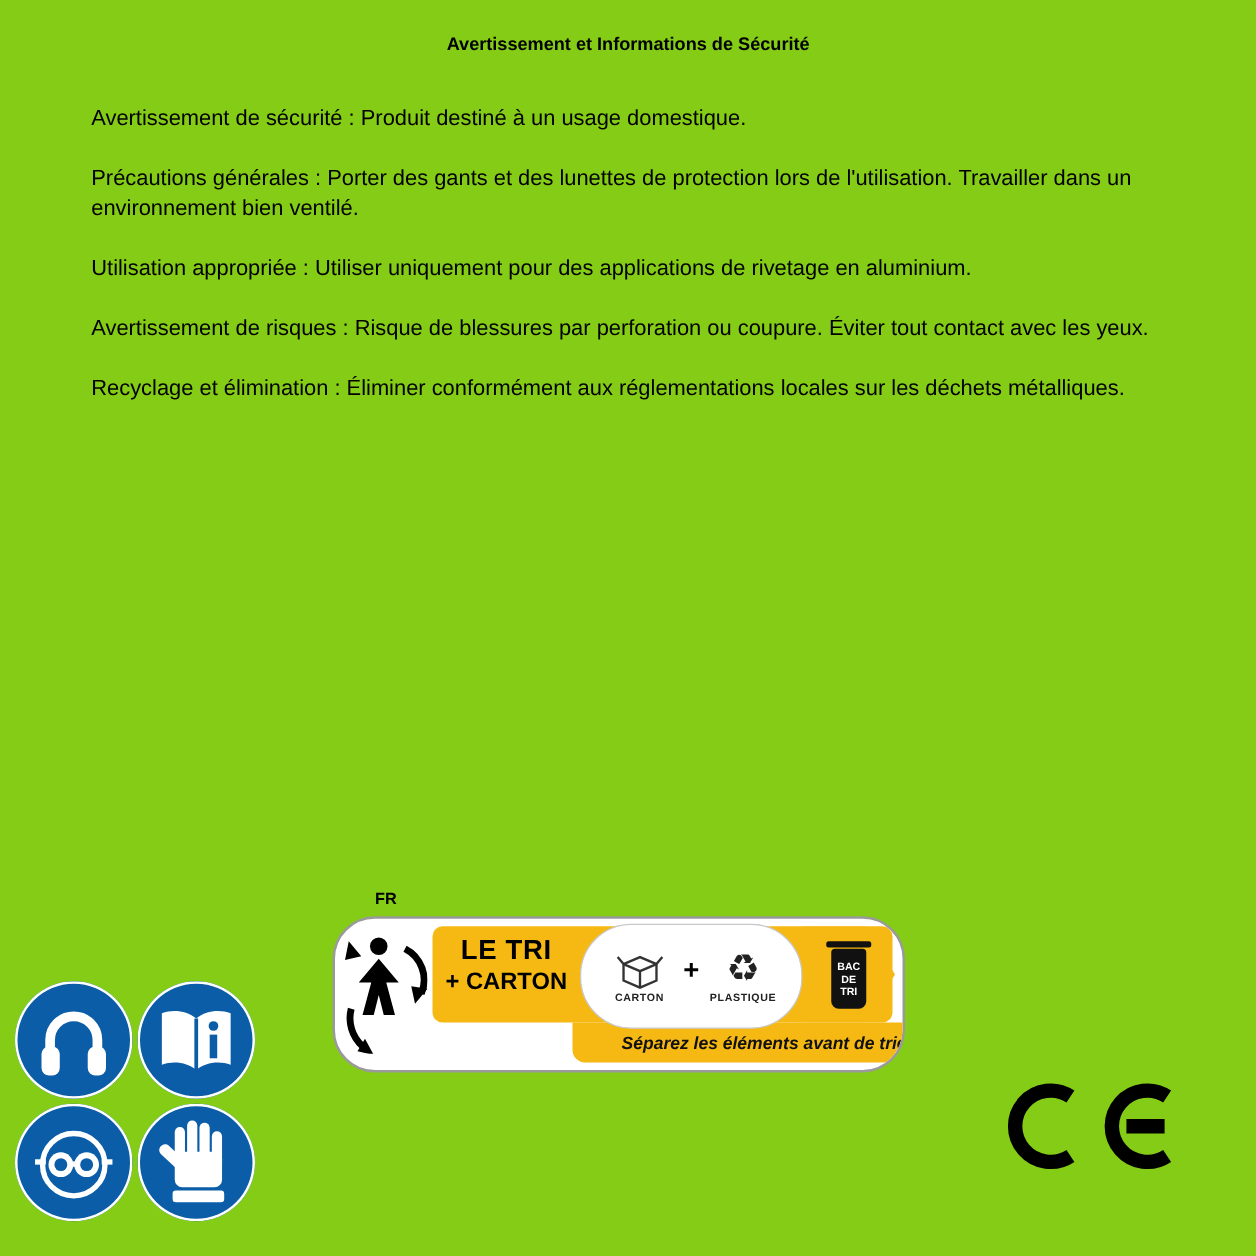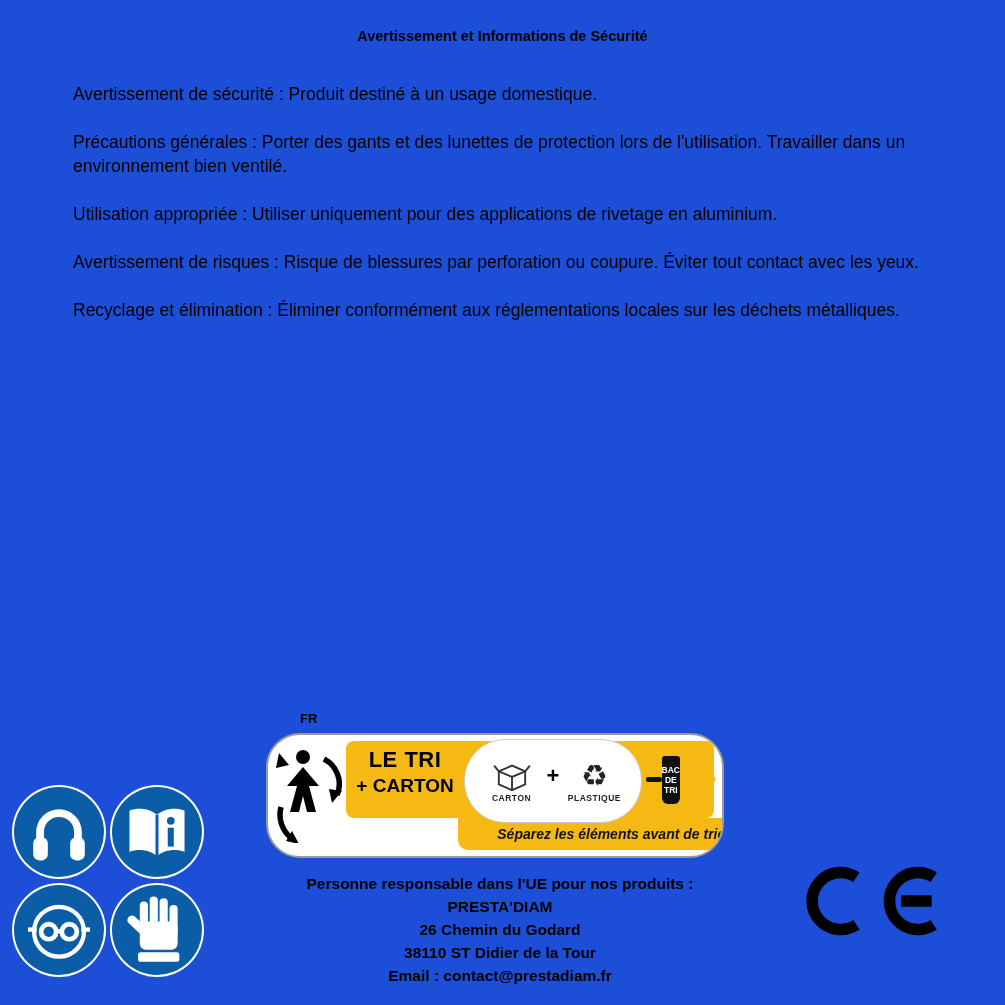--- a/index.html
+++ b/index.html
@@ -1,17 +1,17 @@
 <!DOCTYPE html>
 <html><head>
 <meta charset="utf-8">
 <style>
   html,body{margin:0;padding:0;background:#fff;}
   #page{
-    position:relative;width:1005px;height:1005px;background:#1d4ed8;overflow:hidden;
+    position:relative;width:1005px;height:1005px;background:#84cc16;overflow:hidden;
     font-family:"Liberation Sans", sans-serif;color:#000;
   }
   .title{
     position:absolute;top:28px;left:0;width:100%;text-align:center;
     font-size:14.5px;font-weight:bold;
   }
   .body-text{
     position:absolute;left:73px;top:82px;width:884px;
     font-size:17.5px;line-height:24px;
   }
@@ -50,21 +50,21 @@
   }
   .mat-col{display:flex;flex-direction:column;align-items:center;width:62px;}
   .mat-label{font-size:8.5px;font-weight:bold;letter-spacing:.5px;color:#222;margin-top:1px;}
   .plus-sign{font-size:22px;font-weight:900;color:#000;line-height:1;margin-top:-10px;}
   .recycle-glyph{font-size:30px;line-height:32px;color:#222;}
   .bin-flag{
     position:absolute;left:374px;top:6px;width:74px;height:77px;
     clip-path:polygon(0 0,68% 0,100% 50%,68% 100%,0 100%);
     display:flex;align-items:center;justify-content:flex-start;padding-left:4px;box-sizing:border-box;
   }
-  .bin{width:34px;display:flex;flex-direction:row;align-items:center;}
+  .bin{width:34px;display:flex;flex-direction:column;align-items:center;margin-left:16px;}
   .bin-lid{width:36px;height:5px;background:#111;border-radius:2px;margin-bottom:1px;}
   .bin-body{
     width:28px;height:48px;background:#111;border-radius:3px 3px 6px 6px;
     display:flex;flex-direction:column;align-items:center;justify-content:center;
   }
   .bin-body span{color:#fff;font-size:8.5px;font-weight:bold;line-height:10px;}
   
   .address{
     position:absolute;left:240px;top:872px;width:520px;text-align:center;
     font-size:15.5px;font-weight:bold;line-height:23px;
@@ -174,27 +174,20 @@
         <div class="bin-lid"></div>
         <div class="bin-body">
           <span>BAC</span>
           <span>DE</span>
           <span>TRI</span>
         </div>
       </div>
     </div>
   </div>
 
-  <div class="address">
-    <div>Personne responsable dans l'UE pour nos produits :</div>
-    <div>PRESTA'DIAM</div>
-    <div>26 Chemin du Godard</div>
-    <div>38110 ST Didier de la Tour</div>
-    <div>Email : contact@prestadiam.fr</div>
-  </div>
 
   <svg class="ce" viewBox="0 0 224 100" aria-hidden="true">
     <path d="M86 15 A 42 42 0 1 0 86 85" fill="none" stroke="#000" stroke-width="17"></path>
     <path d="M200 15 A 42 42 0 1 0 200 85" fill="none" stroke="#000" stroke-width="17"></path>
     <line x1="152" y1="50" x2="197" y2="50" stroke="#000" stroke-width="17"></line>
   </svg>
 
 </div>
 
 </body></html>

